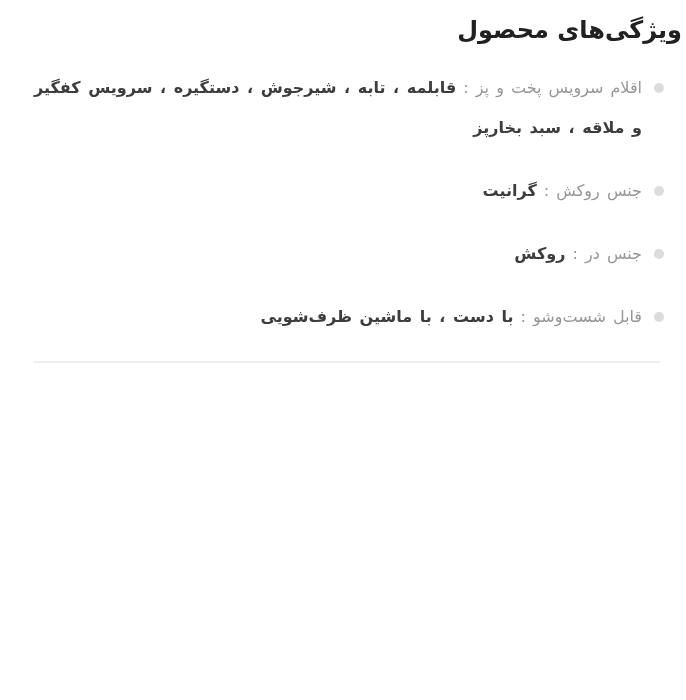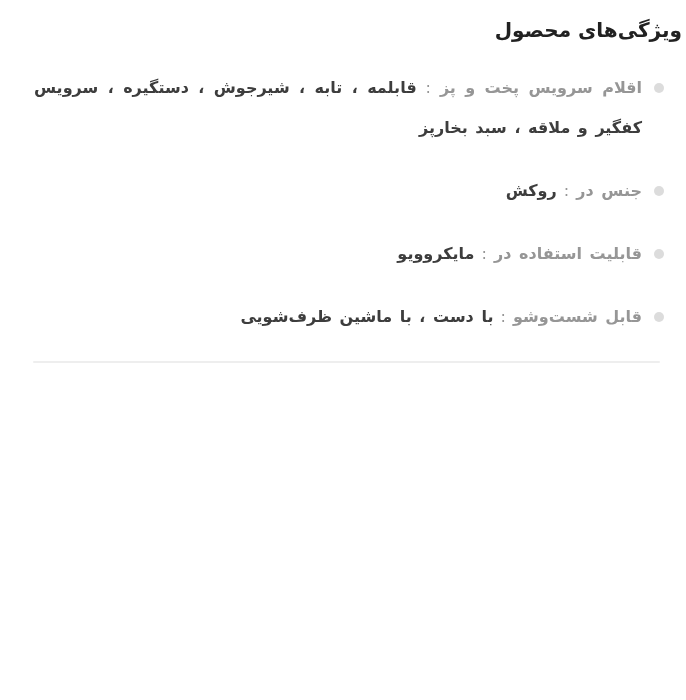--- a/index.html
+++ b/index.html
@@ -8,21 +8,21 @@
   }
   *{box-sizing:border-box; margin:0; padding:0;}
   html,body{width:686px; height:700px; overflow:hidden;}
   body{
     background:var(--background);
     font-family:"DejaVu Sans", sans-serif;
     direction:rtl;
   }
   .section{width:686px; height:700px; position:relative;}
   .section-title{
-    font-size:20px;
+    font-size:24px;
     font-weight:700;
     color:var(--title);
     line-height:32px;
     margin:14px 4px 22px 0;
   }
   .features-list{
     list-style:none;
     margin:14px 0 0 0;
     padding:0 0 0 34px;
   }
@@ -41,21 +41,21 @@
     background:var(--bullet);
   }
   .feature-text{
     font-size:16px;
     line-height:40px;
     text-align:justify;
     word-spacing:2px;
   }
   .feature-label{
     color:var(--label);
-    font-weight:700;
+    font-weight:400;
   }
   .feature-sep{
     color:var(--label);
     font-weight:400;
   }
   .feature-value{
     color:var(--value);
     font-weight:700;
   }
   .divider{
@@ -72,31 +72,31 @@
   <h2 class="section-title">ویژگی‌های محصول</h2>
 
   <ul class="features-list" id="features-list">
   <li class="feature-item">
     <span class="bullet"></span>
     <p class="feature-text"><span class="feature-label">اقلام سرویس پخت و پز</span><span class="feature-sep"> : </span><span class="feature-value">قابلمه ، تابه ، شیرجوش ، دستگیره ، سرویس کفگیر و ملاقه ، سبد بخارپز</span></p>
   </li>
 
 
 
+  <li class="feature-item">
+    <span class="bullet"></span>
+    <p class="feature-text"><span class="feature-label">جنس روکش</span><span class="feature-sep"> : </span><span class="feature-value">گرانیت</span></p>
+  </li>
 
   <li class="feature-item">
     <span class="bullet"></span>
     <p class="feature-text"><span class="feature-label">جنس در</span><span class="feature-sep"> : </span><span class="feature-value">روکش</span></p>
   </li>
 
 
-  <li class="feature-item">
-    <span class="bullet"></span>
-    <p class="feature-text"><span class="feature-label">قابلیت استفاده در</span><span class="feature-sep"> : </span><span class="feature-value">مایکروویو</span></p>
-  </li>
 
   <li class="feature-item">
     <span class="bullet"></span>
     <p class="feature-text"><span class="feature-label">قابل شست‌وشو</span><span class="feature-sep"> : </span><span class="feature-value">با دست ، با ماشین ظرف‌شویی</span></p>
   </li>
 </ul>
 
   <div class="divider"></div>
 </main>
 

